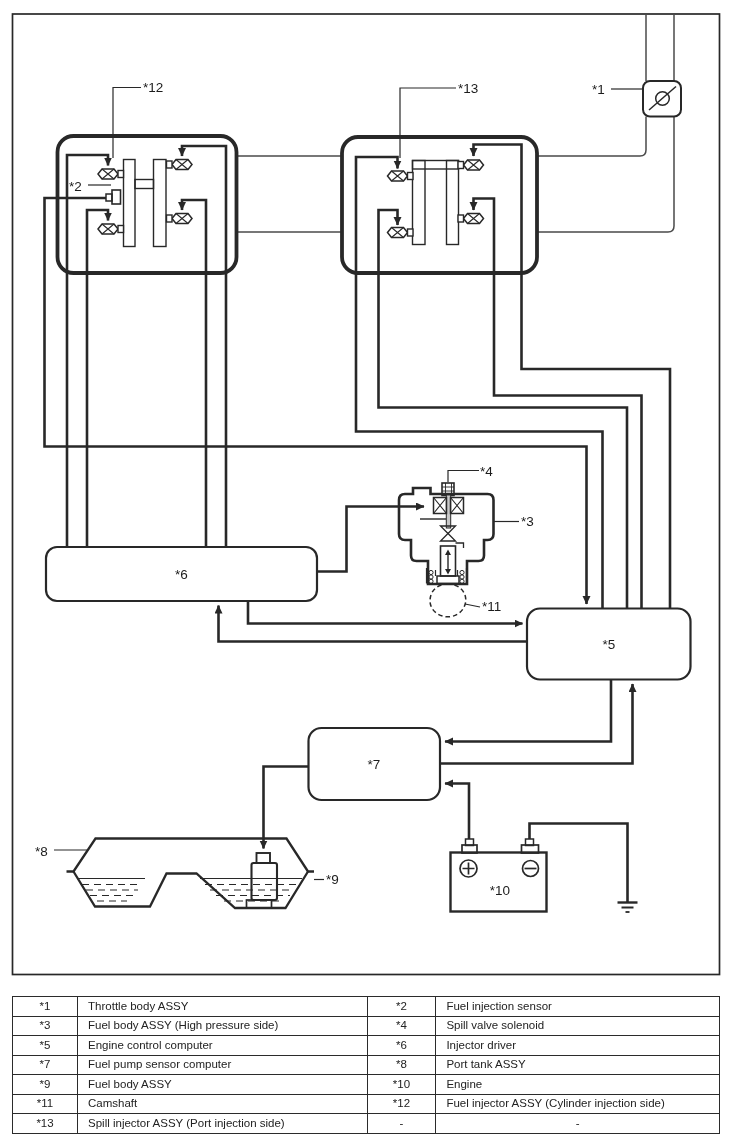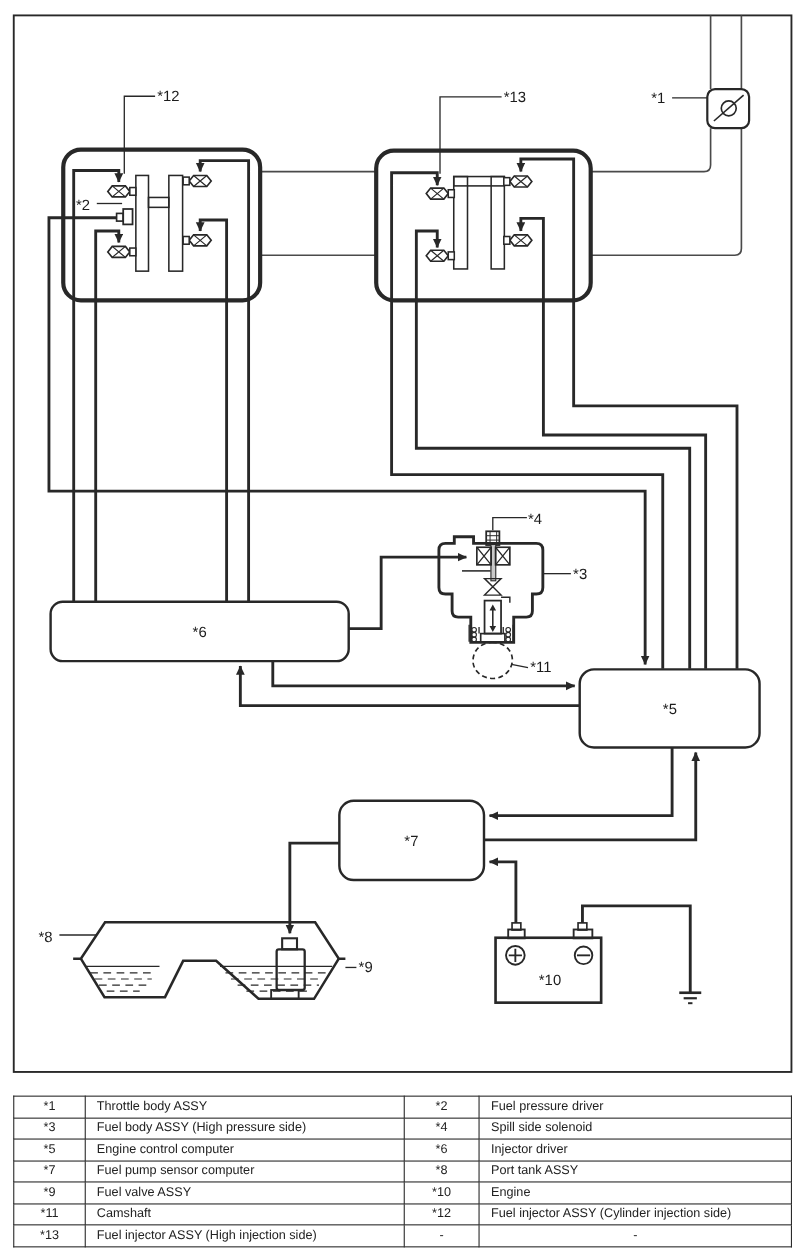--- a/index.html
+++ b/index.html
@@ -208,54 +208,54 @@
     <path class="comp" stroke-width="1.8" d="M625.5,912 H629.5"></path>
   </g>
 </svg>
 
 <table id="legend">
   <tbody>
     <tr>
       <td class="ref">*1</td>
       <td class="nm">Throttle body ASSY</td>
       <td class="ref2">*2</td>
-      <td class="nm2">Fuel pressure driver</td>
+      <td class="nm2">Fuel injection sensor</td>
     </tr>
     <tr>
       <td class="ref">*3</td>
       <td class="nm">Fuel body ASSY (High pressure side)</td>
       <td class="ref2">*4</td>
-      <td class="nm2">Spill side solenoid</td>
+      <td class="nm2">Spill valve solenoid</td>
     </tr>
     <tr>
       <td class="ref">*5</td>
       <td class="nm">Engine control computer</td>
       <td class="ref2">*6</td>
       <td class="nm2">Injector driver</td>
     </tr>
     <tr>
       <td class="ref">*7</td>
       <td class="nm">Fuel pump sensor computer</td>
       <td class="ref2">*8</td>
       <td class="nm2">Port tank ASSY</td>
     </tr>
     <tr>
       <td class="ref">*9</td>
-      <td class="nm">Fuel valve ASSY</td>
+      <td class="nm">Fuel body ASSY</td>
       <td class="ref2">*10</td>
       <td class="nm2">Engine</td>
     </tr>
     <tr>
       <td class="ref">*11</td>
       <td class="nm">Camshaft</td>
       <td class="ref2">*12</td>
       <td class="nm2">Fuel injector ASSY (Cylinder injection side)</td>
     </tr>
     <tr>
       <td class="ref">*13</td>
-      <td class="nm">Fuel injector ASSY (High injection side)</td>
+      <td class="nm">Spill injector ASSY (Port injection side)</td>
       <td class="ref2">-</td>
       <td class="nm2 ctr">-</td>
     </tr>
   </tbody>
 </table>
 
 </div>
 
 </body></html>

